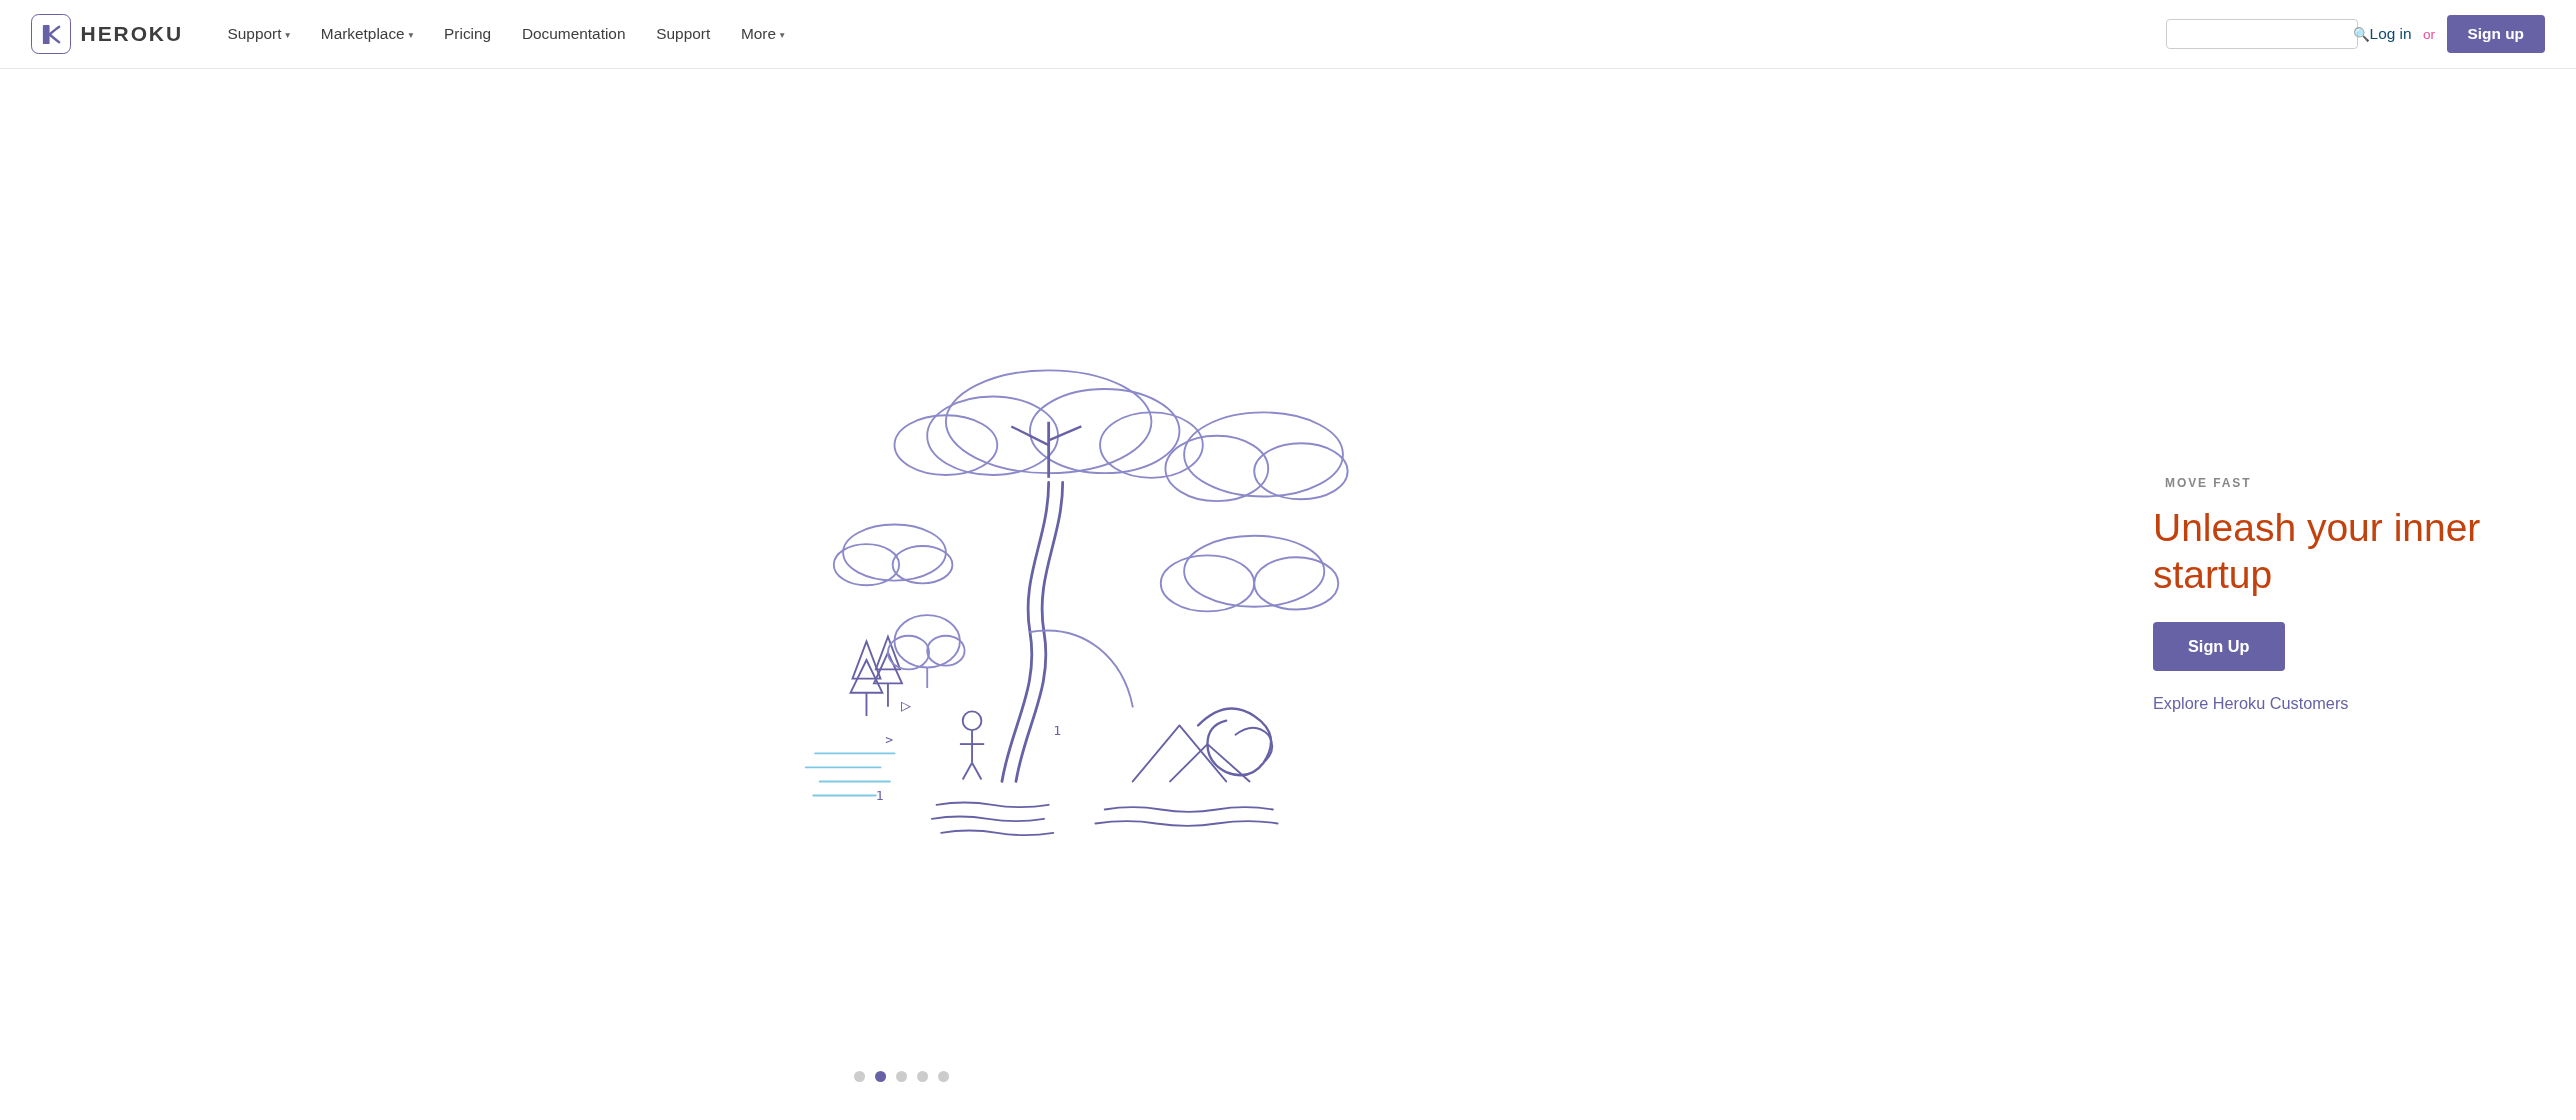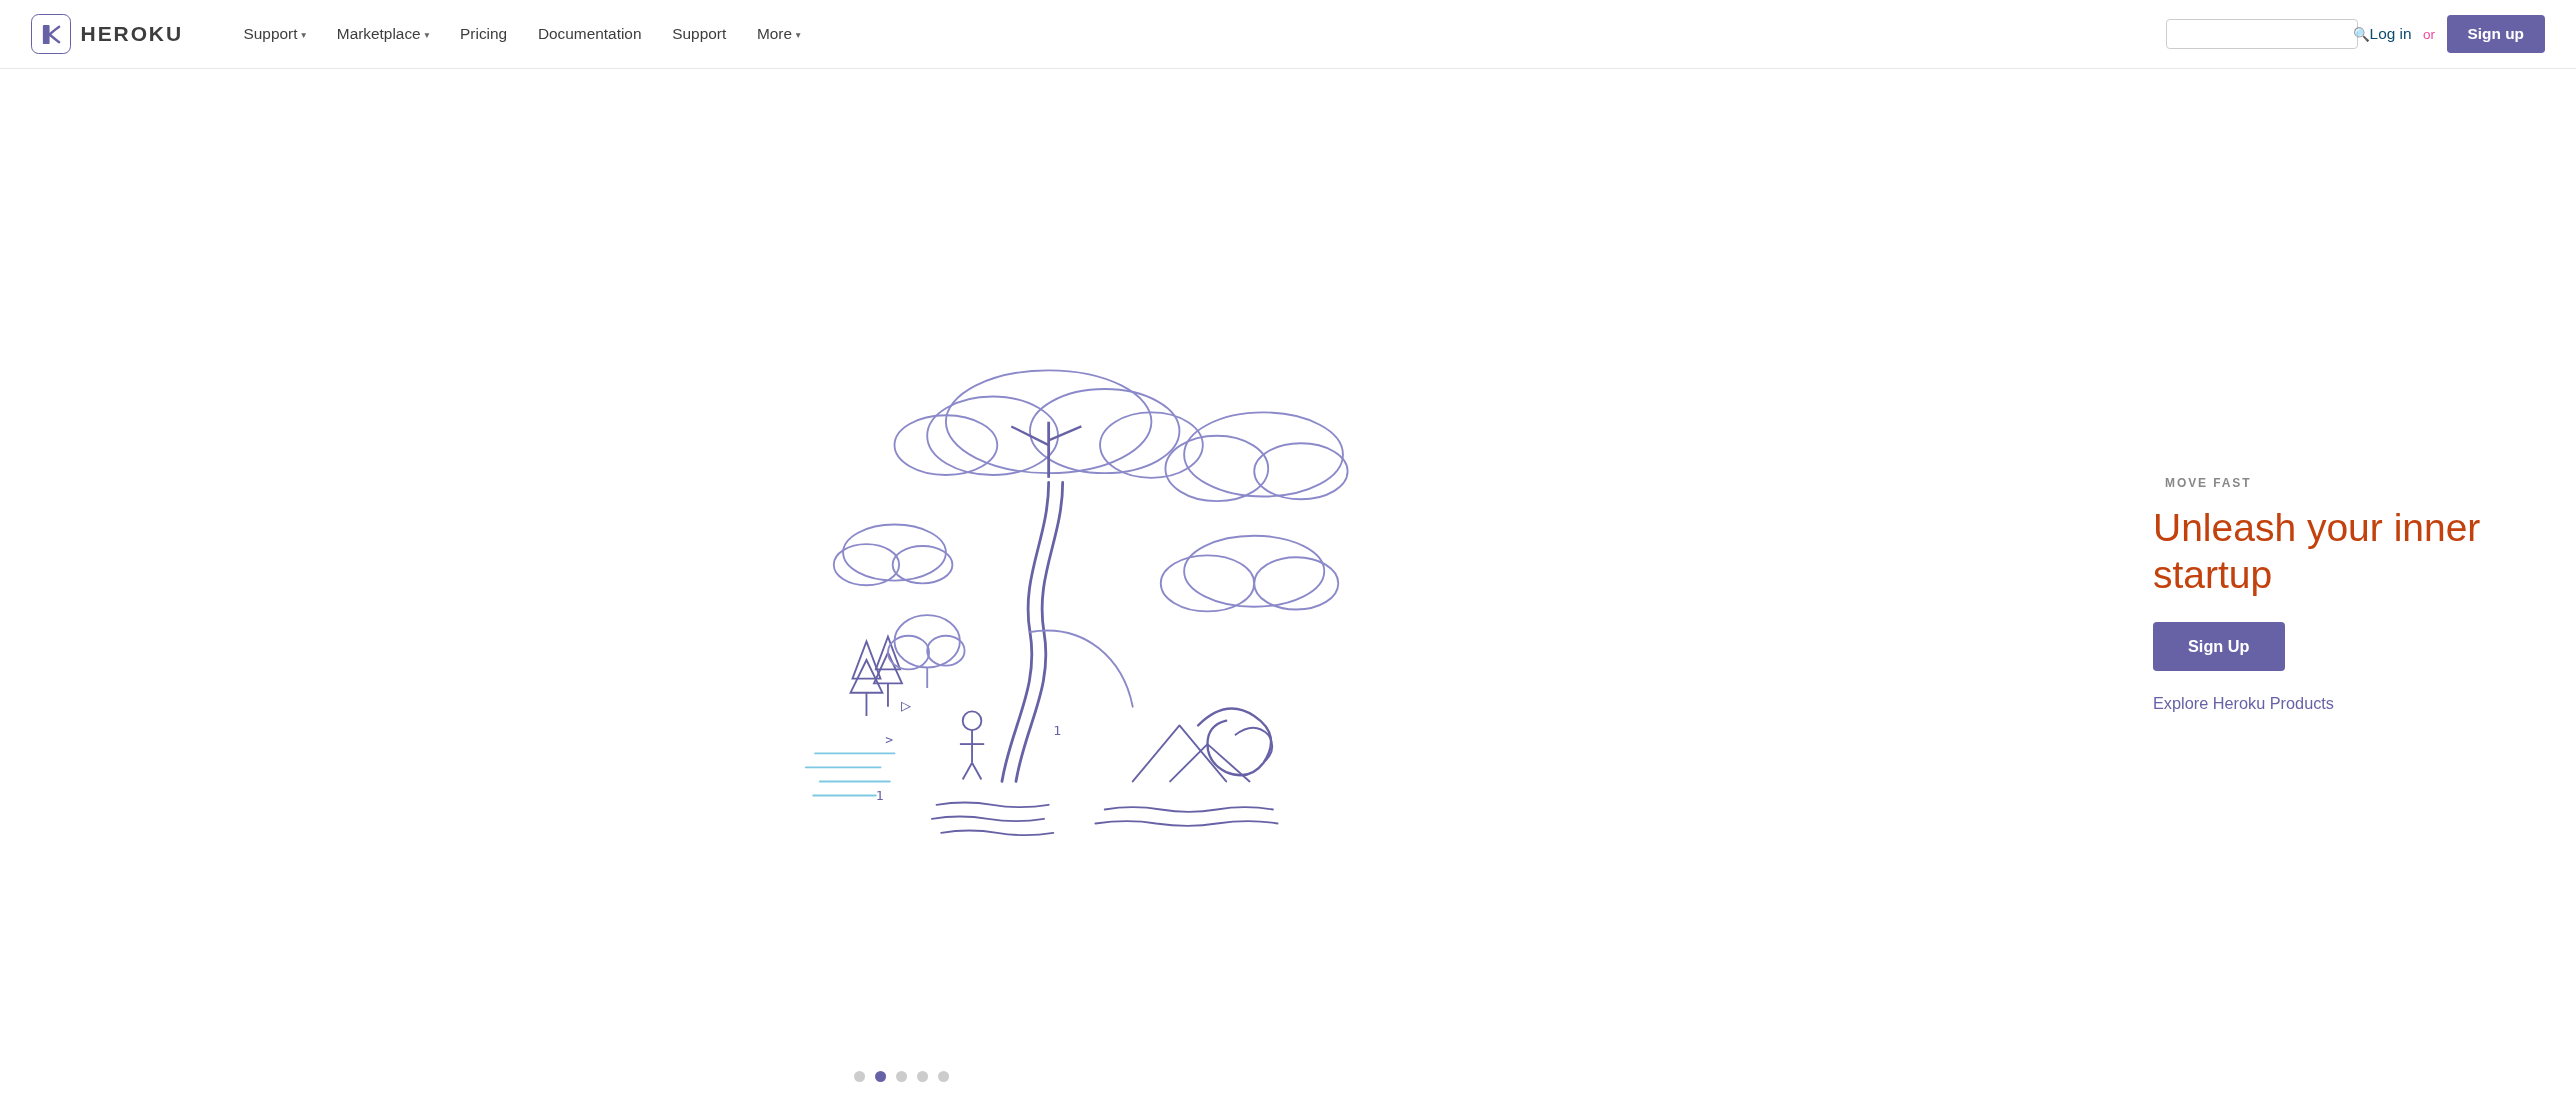--- a/index.html
+++ b/index.html
@@ -7,21 +7,20 @@
 
     
     nav {
       display: flex;
       align-items: center;
       padding: 0 31px;
       height: 69px;
       border-bottom: 1px solid #e8e8e8;
       position: relative;
       z-index: 10;
-      gap: 16px;
     }
     .logo-area {
       display: flex;
       align-items: center;
       gap: 9.6px;
       margin-right: 31px;
       text-decoration: none;
     }
     .logo-icon {
       width: 40px;
@@ -314,21 +313,21 @@
       <path d="M470 480 L510 440 L555 480" stroke="#6762a6" stroke-width="2" fill="none" stroke-linecap="round" stroke-linejoin="round"></path>
 
       <path d="M320 320 C380 310, 420 350, 430 400" stroke="#8b89c9" stroke-width="2" fill="none" stroke-linecap="round"></path>
     </svg>
   </div>
 
   <div class="hero-content">
     <p class="eyebrow">MOVE FAST</p>
     <h1 class="hero-title">Unleash your inner startup</h1>
     <a class="cta-signup" href="#">Sign Up</a>
-    <a class="explore-link" href="#">Explore Heroku Products</a>
+    <a class="explore-link" href="#">Explore Heroku Customers</a>
   </div>
 
   <div class="dots">
     <div class="dot"></div>
     <div class="dot active"></div>
     <div class="dot"></div>
     <div class="dot"></div>
     <div class="dot"></div>
   </div>
 </section>

